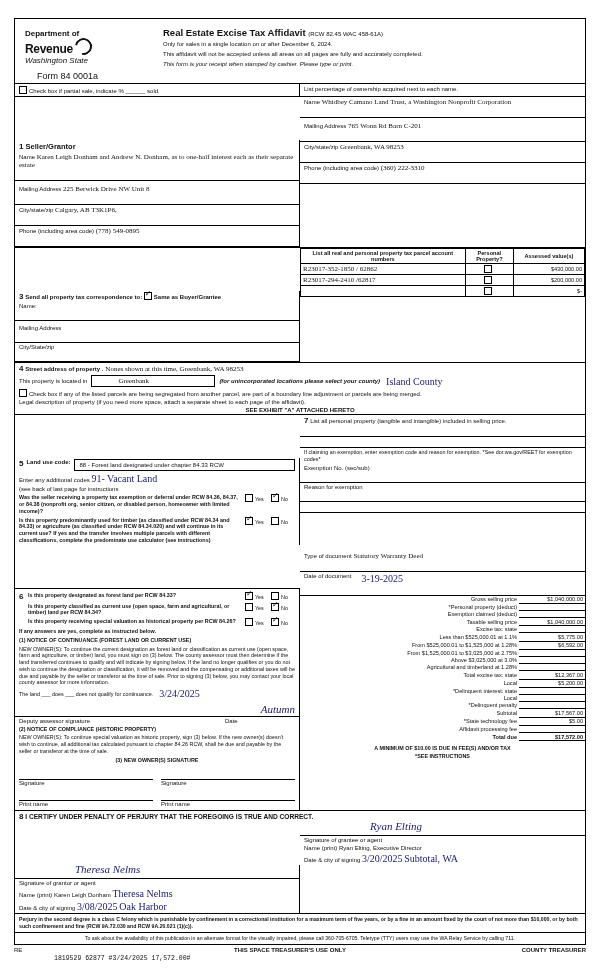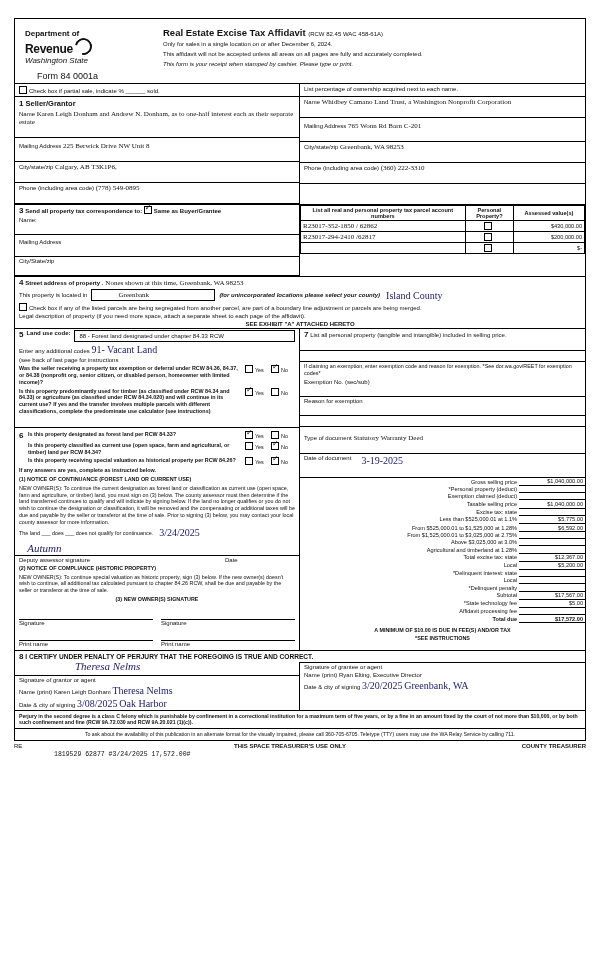--- a/index.html
+++ b/index.html
@@ -15,21 +15,21 @@
   .swirl{display:inline-block;width:13px;height:13px;border:2px solid #111;border-radius:50%;border-left-color:transparent;transform:rotate(-35deg);vertical-align:-2px;margin-left:2px;}
   .htext{flex:1;padding-left:8px;padding-top:4px;}
   .htext .t1{font-size:9.5px;font-weight:bold;}
   .htext .t1 span.reg{font-size:6px;font-weight:normal;}
   .htext .t2{font-size:6px;line-height:1.35;margin-top:2px;}
   .formno{font-size:9px;margin:1px 0 2px 2px;padding-left:20px;}
   .topline{display:flex;border-top:1px solid #000;border-bottom:1px solid #000;font-size:6px;}
   .topline .l{width:50%;padding:2px 4px;border-right:1px solid #000;box-sizing:border-box;}
   .topline .r{width:50%;padding:2px 4px;box-sizing:border-box;}
   .cols{display:flex;}
-  .colL{width:50%;box-sizing:border-box;border-right:1px solid #000;}
+  .colL{width:50%;box-sizing:border-box;border-right:1px solid #000;margin-top:43px;}
   .colR{width:50%;box-sizing:border-box;}
   .sechd{font-weight:bold;font-size:7.5px;padding:2px 4px 1px 4px;}
   .num{font-weight:bold;font-size:8px;}
   .fld{padding:1px 4px;font-size:6px;}
   .ul{border-bottom:1px solid #000;height:11px;display:flex;align-items:flex-end;padding:0 4px;font-size:6px;box-sizing:border-box;}
   .hand{font-family:"Liberation Serif",serif;font-size:7px;}
   .chk{display:inline-block;width:6px;height:6px;border:1px solid #000;vertical-align:-1px;margin-right:2px;}
   .chkon{position:relative;}
   .chkon:after{content:"✓";position:absolute;left:0px;top:-4px;font-size:8px;}
   table{border-collapse:collapse;width:100%;font-size:5.6px;}
@@ -42,21 +42,21 @@
   .rowq .qy{width:26px;}
   .rowq .qn{width:24px;}
   .bold{font-weight:bold;}
   .ital{font-style:italic;}
   .ctr{text-align:center;}
   .right{text-align:right;}
   .taxtbl{width:100%;font-size:5.6px;border-collapse:collapse;}
   .taxtbl td{padding:0.6px 2px;}
   .taxtbl td.lbl{text-align:right;}
   .taxtbl td.val{width:62px;border-bottom:1px solid #000;text-align:right;}
-  .sig{font-family:"Liberation Serif",serif;font-style:italic;font-size:11px;color:#1a1a6e;}
+  .sig{font-family:"Liberation Serif",serif;font-style:italic;font-size:11px;color:#1a1a6e;text-align:right;}
   .handb{font-family:"Liberation Serif",serif;font-size:10px;color:#1a1a6e;}
   .foot{font-size:5.2px;line-height:1.3;padding:2px 4px;}
   .treas{font-size:6px;}
   .sp{height:3px;}
 </style>
 </head>
 <body>
 
 <div class="page">
 <div class="outer">
@@ -340,23 +340,26 @@
     <div class="cols">
       <div class="colL">
         <div style="height:13px;position:relative;">
               <span class="sig" style="position:absolute;left:60px;top:-2px;">Theresa Nelms</span>
             </div>
         <div class="fld" style="border-top:1px solid #000;">Signature of grantor or agent</div>
         <div class="fld"><span>Name (print)</span> <span>Karen Leigh Donham</span> <span class="handb">Theresa Nelms</span></div>
         <div class="fld"><span>Date &amp; city of signing</span> <span class="handb">3/08/2025</span> <span class="handb">Oak Harbor</span></div>
       </div>
       <div class="colR">
+        <div style="height:13px;position:relative;">
+              <span class="sig" style="position:absolute;left:70px;top:-2px;">Ryan Elting</span>
+            </div>
         <div class="fld" style="border-top:1px solid #000;">Signature of grantee or agent</div>
         <div class="fld"><span>Name (print)</span> <span>Ryan Elting, Executive Director</span></div>
-        <div class="fld"><span>Date &amp; city of signing</span> <span class="handb">3/20/2025</span> <span class="handb">Greenbank, WA</span></div>
+        <div class="fld"><span>Date &amp; city of signing</span> <span class="handb">3/20/2025</span> <span class="handb">Subtotal, WA</span></div>
       </div>
     </div>
   </div>
 
   <div class="secline foot bold">Perjury in the second degree is a class C felony which is punishable by confinement in a correctional institution for a maximum term of five years, or by a fine in an amount fixed by the court of not more than $10,000, or by both such confinement and fine (RCW 9A.72.030 and RCW 9A.20.021 (1)(c)).</div>
   <div class="foot ctr" style="border-top:1px solid #000;">To ask about the availability of this publication in an alternate format for the visually impaired, please call 360-705-6705. Teletype (TTY) users may use the WA Relay Service by calling 711.</div>
 </div>
 
 <div style="display:flex;align-items:flex-end;padding-top:2px;">
   <div style="width:90px;" class="treas">RE</div>

